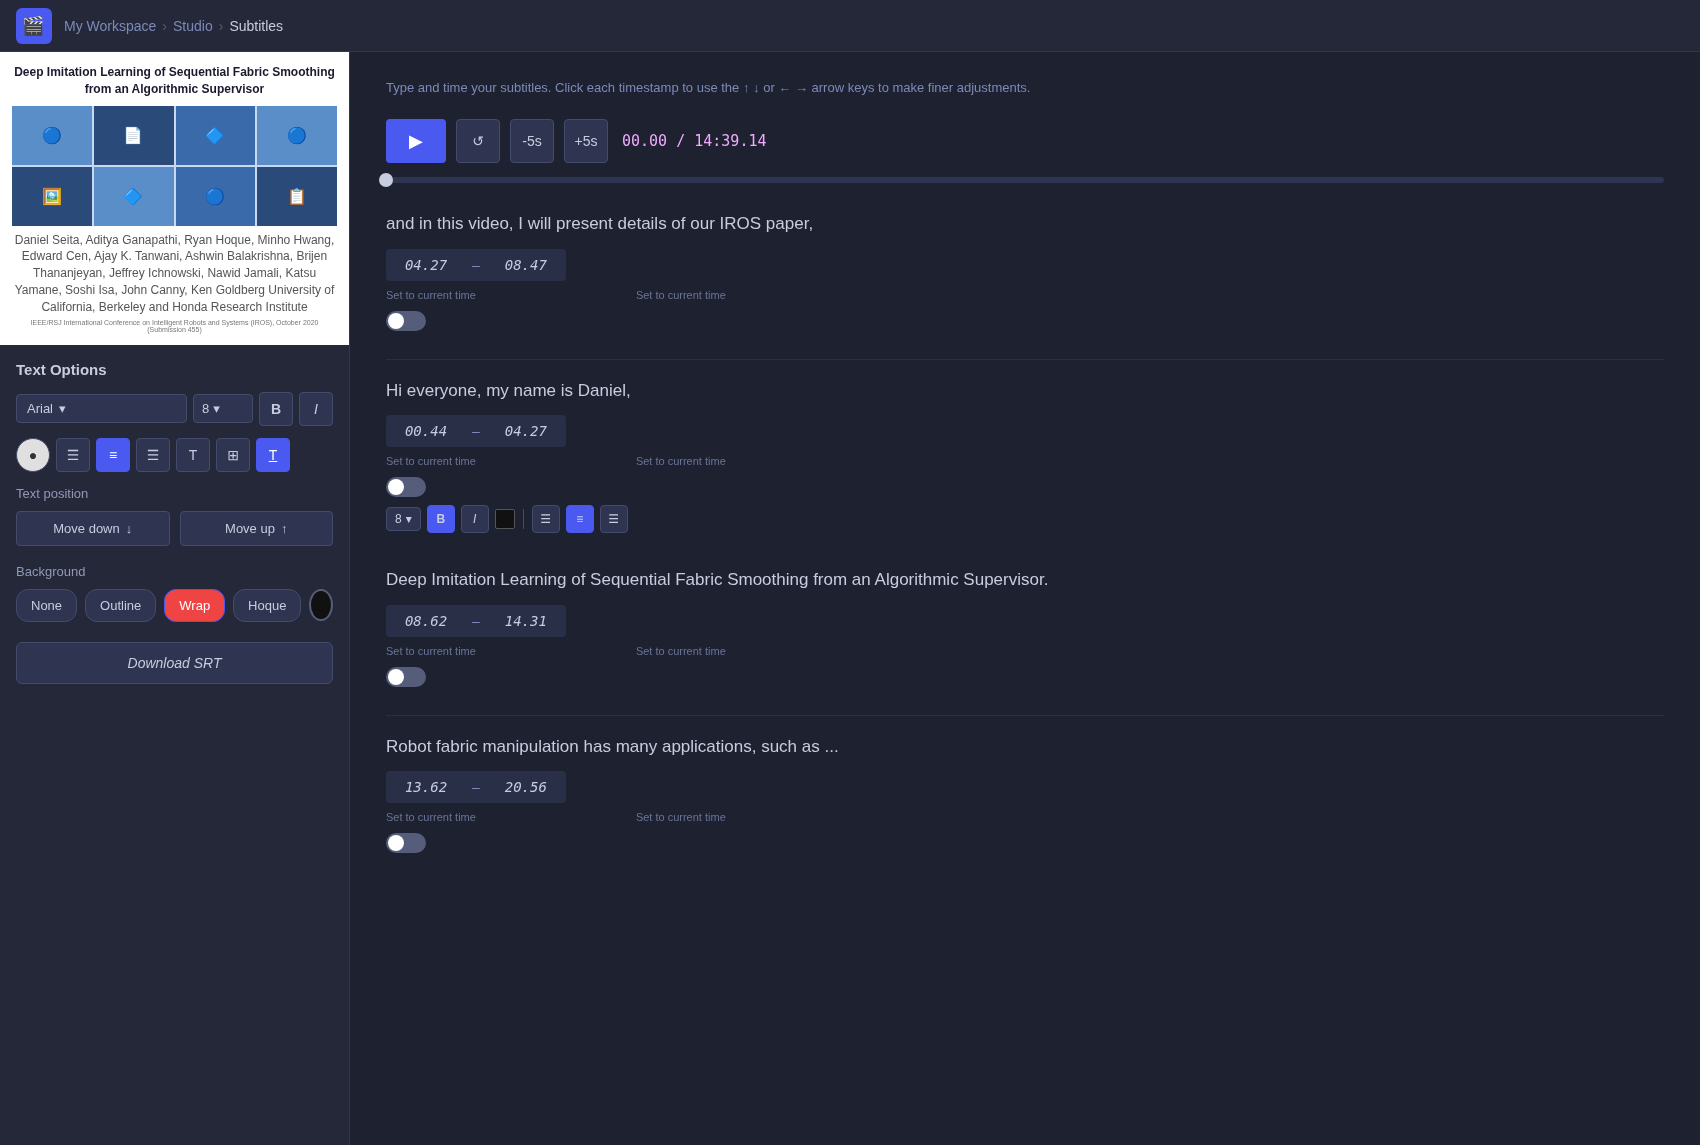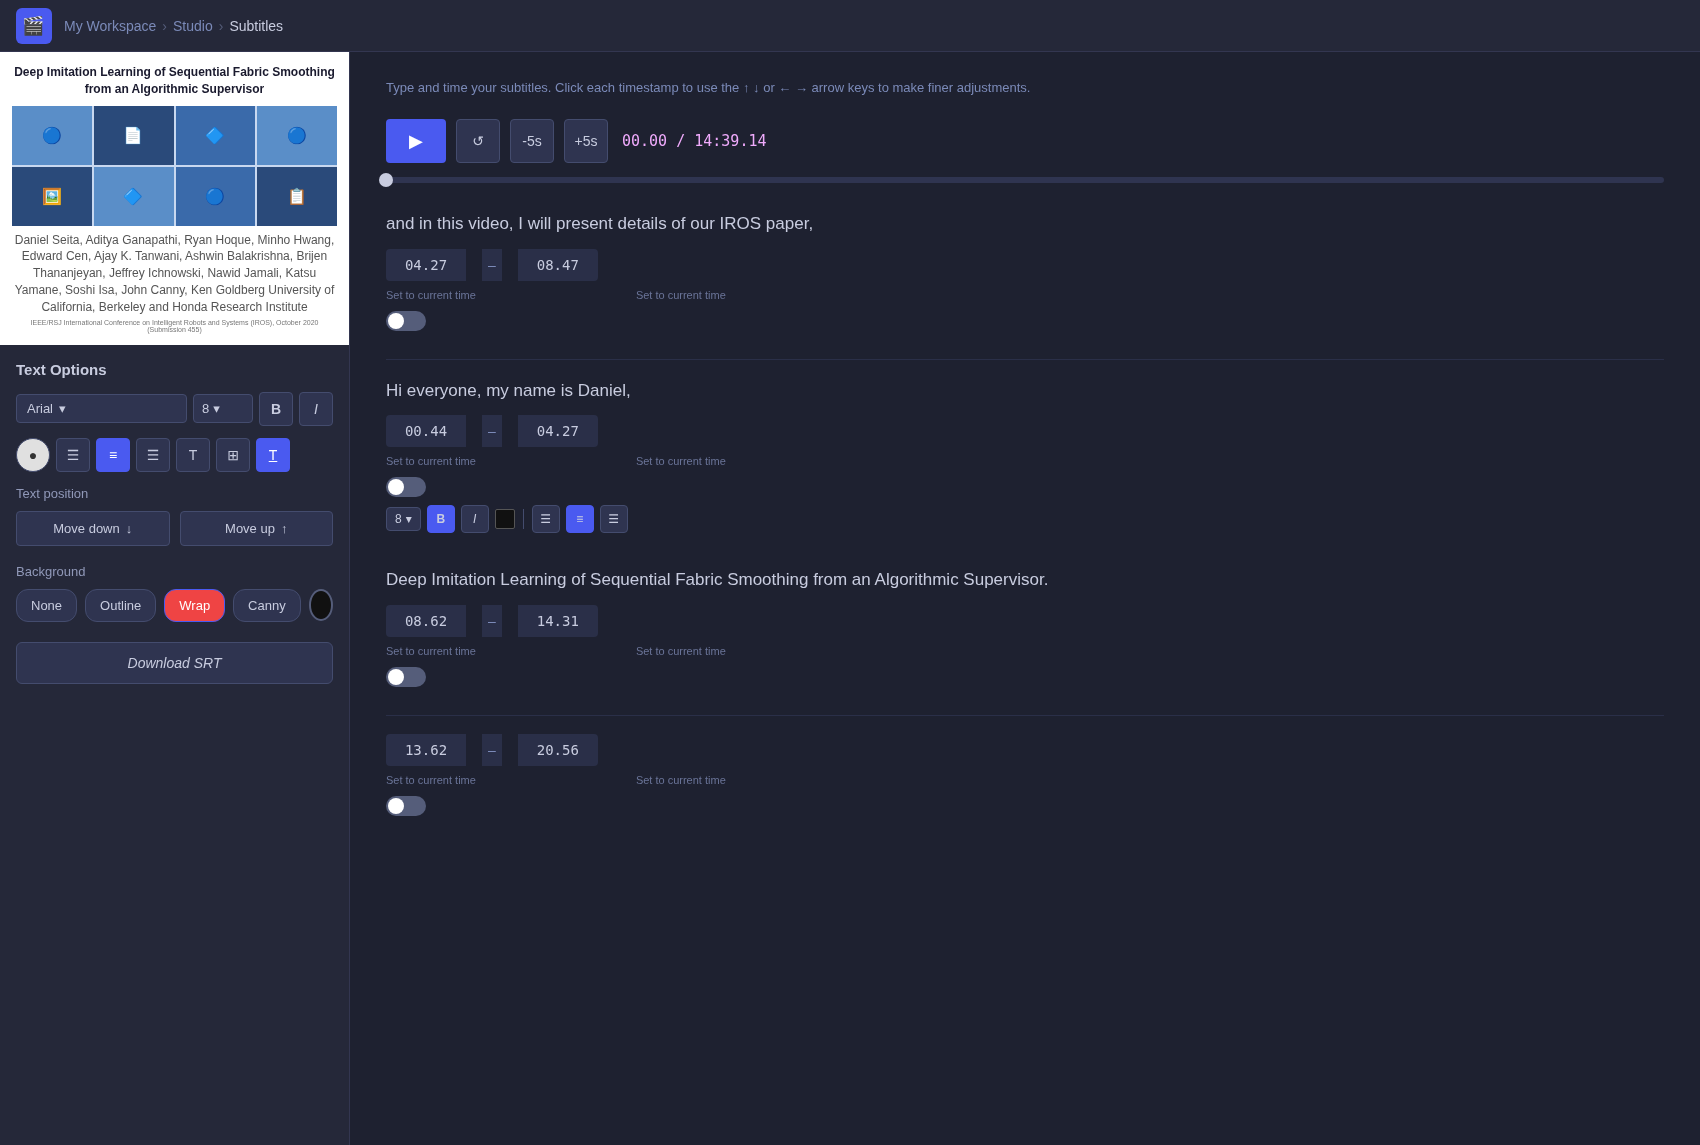--- a/index.html
+++ b/index.html
@@ -378,22 +378,23 @@
     .subtitle-text {
       font-size: 17px;
       color: #c8ccdf;
       margin-bottom: 12px;
       line-height: 1.5;
     }
 
     .timestamp-row {
       display: flex;
       align-items: center;
-      gap: 16px;
+      gap: 0;
       margin-bottom: 8px;
+      font-style: italic;
     }
     .timestamp-box {
       background: #2a2f48;
       border: none;
       color: #c8ccdf;
       padding: 8px 14px;
       font-size: 14px;
       font-family: monospace;
       border-radius: 4px 0 0 4px;
       min-width: 80px;
@@ -577,21 +578,21 @@
           <span>↑</span>
         </button>
       </div>
 
       
       <div class="bg-label">Background</div>
       <div class="bg-buttons">
         <button class="bg-btn">None</button>
         <button class="bg-btn">Outline</button>
         <button class="bg-btn active">Wrap</button>
-        <button class="bg-btn">Canny</button>
+        <button class="bg-btn">Hoque</button>
         <div class="color-circle"></div>
       </div>
 
       
       <button class="download-btn">Download SRT</button>
     </div>
   </div>
 
   <div class="main">
     <p class="main-subtitle">Type and time your subtitles. Click each timestamp to use the ↑ ↓ or ← → arrow keys to make finer adjustments.</p>
@@ -685,20 +686,21 @@
         <span class="set-time-label">Set to current time</span>
       </div>
       <div class="toggle-switch">
         <div class="toggle-thumb"></div>
       </div>
     </div>
 
     <hr class="entry-separator">
 
     <div class="subtitle-entry">
+      <div class="subtitle-text" contenteditable="true" style="">Robot fabric manipulation has many applications, such as ...</div>
       <div class="timestamp-row">
         <div class="timestamp-box">13.62</div>
         <div class="timestamp-dash"> – </div>
         <div class="timestamp-box right">20.56</div>
       </div>
       <div class="set-time-row">
         <span class="set-time-label">Set to current time</span>
         <span class="set-time-label">Set to current time</span>
       </div>
       <div class="toggle-switch">

